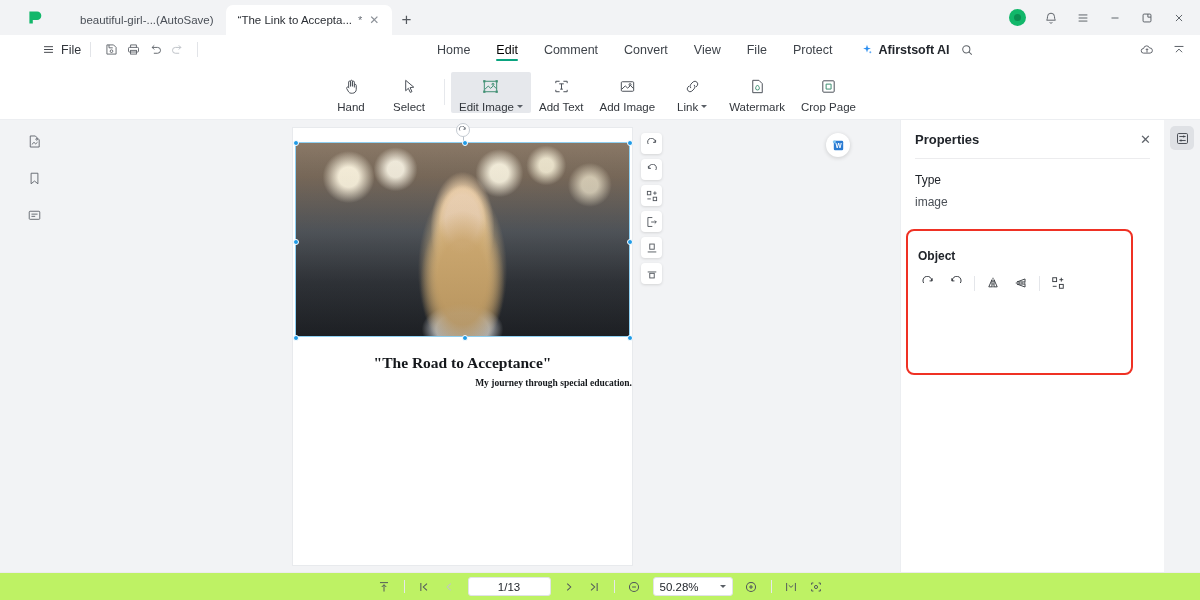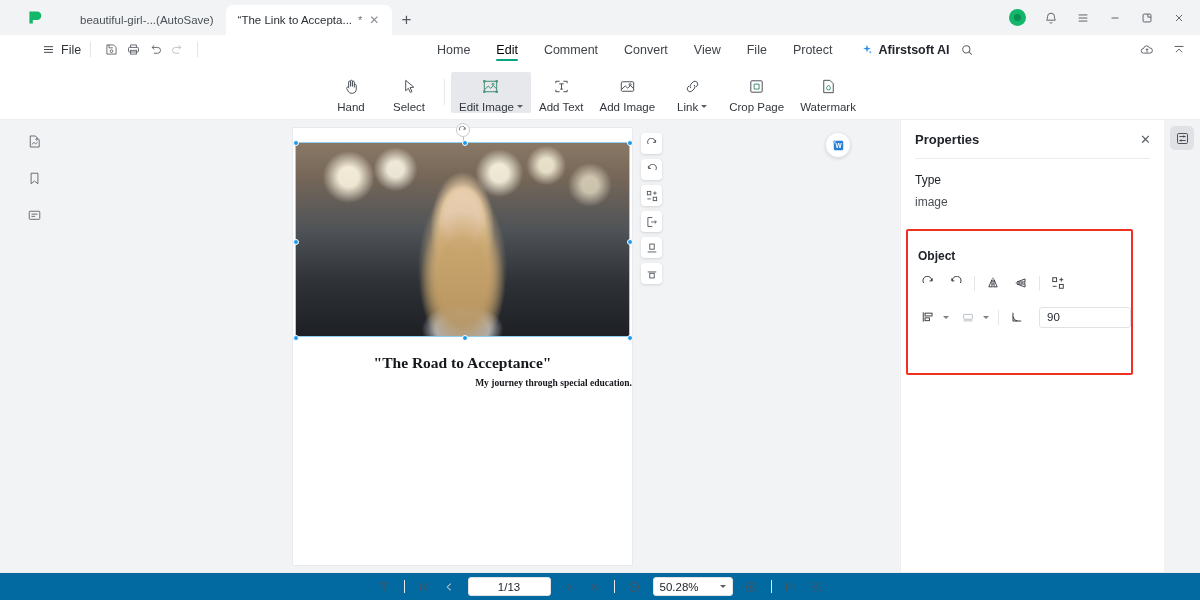--- a/index.html
+++ b/index.html
@@ -176,21 +176,21 @@
     height: 38px; display: flex; align-items: center; justify-content: space-between;
     padding: 0 13px 0 14px;
   }
   .props-title { font-size: 13px; font-weight: 700; color: #20242a; }
   .props-x { color: #5e636a; font-size: 13px; }
   .props-div { height: 1px; background: #ececee; margin: 0 14px; }
   .sec-label { font-size: 12px; font-weight: 400; color: #20242a; padding: 14px 14px 0; }
   .sec-val { font-size: 12px; color: #4a4f56; padding: 8px 14px 0; }
   .object-box {
     position: absolute; left: 5px; right: 31px; top: 109px; height: 146px;
-    border: 2px solid #ef3124; border-radius: 2px;
+    border: 2px solid #ef3124; border-radius: 8px;
   }
   .obj-title { font-size: 12px; font-weight: 700; color: #20242a; padding: 18px 0 0 10px; }
   .obj-row1 { display: flex; align-items: center; gap: 0; padding: 9px 0 0 6px; }
   .obj-row2 { display: flex; align-items: center; gap: 0; padding: 12px 0 0 6px; }
   .obj-btn { width: 28px; height: 22px; display: flex; align-items: center; justify-content: center; color: #32363c; }
   .obj-btn.dim { color: #b6bbc1; }
   .obj-sep { width: 1px; height: 15px; background: #e4e6ea; margin: 0 4px; }
   .obj-caret { width: 0; height: 0; border-left: 3px solid transparent; border-right: 3px solid transparent; border-top: 3.5px solid #7c8189; margin: 0 5px 0 1px; }
   .angle-input {
     width: 92px; height: 21px; border: 1px solid #dfe2e6; border-radius: 3px;
@@ -198,21 +198,21 @@
     display: flex; align-items: center; background: #fff;
   }
 
   
   .rightrail { position: absolute; right: 0; top: 120px; width: 36px; bottom: 28px; background: #f2f3f5; padding-top: 6px; display: flex; flex-direction: column; align-items: center; }
   .rr-btn { width: 24px; height: 24px; border-radius: 5px; background: #dfe1e5; display: flex; align-items: center; justify-content: center; color: #3f444b; }
 
   
   .statusbar {
     position: absolute; left: 0; bottom: 0; width: 1200px; height: 28px;
-    background: #0369a1; border-top: 1px solid #ececee;
+    background: #bef264; border-top: 1px solid #ececee;
     display: flex; align-items: center; justify-content: center; gap: 0;
   }
   .sb-btn { width: 25px; height: 20px; display: flex; align-items: center; justify-content: center; color: #4f545b; }
   .sb-btn.dim { color: #c0c4ca; }
   .sb-sep { width: 1px; height: 13px; background: #e6e8ea; margin: 0 7px; }
   .page-field {
     width: 83px; height: 19px; border: 1px solid #e0e3e6; border-radius: 3px;
     font-size: 11.5px; color: #22262c; display: flex; align-items: center; justify-content: center;
     margin: 0 6px; background: #fff;
   }
@@ -425,36 +425,36 @@
         </div>
         <div class="lbl">
           <span>Link</span>
           <span class="caretdown"></span>
         </div>
       </div>
 
       <div class="tool">
         <div class="ic">
           <svg width="19" height="19" viewBox="0 0 20 20" fill="none" stroke="currentColor" stroke-width="1.05">
+            <path d="M5 3.5h6.5L15 7v9.5H5z"></path>
+            <path d="M10 8.4c1.2 1.4 2 2.4 2 3.3a2 2 0 01-4 0c0-.9.8-1.9 2-3.3z" stroke="#3f8f72"></path>
+          </svg>
+        </div>
+        <div class="lbl">Watermark</div>
+      </div>
+
+      <div class="tool">
+        <div class="ic">
+          <svg width="19" height="19" viewBox="0 0 20 20" fill="none" stroke="currentColor" stroke-width="1.05">
             <rect x="4" y="4" width="12" height="12" rx="1"></rect>
             <path d="M7.5 7.5h5.2v5.2" stroke="#3f8f72"></path>
             <path d="M12.7 12.7H7.5V7.5" stroke="#3f8f72"></path>
           </svg>
         </div>
         <div class="lbl">Crop Page</div>
-      </div>
-
-      <div class="tool">
-        <div class="ic">
-          <svg width="19" height="19" viewBox="0 0 20 20" fill="none" stroke="currentColor" stroke-width="1.05">
-            <path d="M5 3.5h6.5L15 7v9.5H5z"></path>
-            <path d="M10 8.4c1.2 1.4 2 2.4 2 3.3a2 2 0 01-4 0c0-.9.8-1.9 2-3.3z" stroke="#3f8f72"></path>
-          </svg>
-        </div>
-        <div class="lbl">Watermark</div>
       </div>
 
     </div>
   </div>
 
   <div class="leftrail">
     <div class="rail-btn">
       <svg width="17" height="17" viewBox="0 0 20 20" fill="none" stroke="currentColor" stroke-width="1.05">
         <path d="M5 3.5h6L15.5 8v8.5H5z"></path>
           <path d="M6.8 13.6l2.6-2.6 2 1.8 2.2-2"></path>
@@ -591,45 +591,20 @@
         <div class="obj-sep"></div>
         <div class="obj-btn">
           <svg width="14" height="14" viewBox="0 0 16 16" fill="none" stroke="currentColor" stroke-width="1.05">
             <rect x="2" y="2" width="4.4" height="4.4"></rect>
               <rect x="9.6" y="9.6" width="4.4" height="4.4"></rect>
             <path d="M9.6 4.2h4.4M11.8 2v4.4M2 11.8h4.4"></path>
           </svg>
         </div>
       </div>
 
-      <div class="obj-row2">
-        <div class="obj-btn">
-          <svg width="14" height="14" viewBox="0 0 16 16" fill="none" stroke="currentColor" stroke-width="1.05">
-            <path d="M2.6 2.6v10.8"></path>
-              <rect x="4.6" y="3.6" width="8" height="3.2"></rect>
-              <rect x="4.6" y="9" width="5" height="3.2"></rect>
-          </svg>
-        </div>
-        <div class="obj-caret"></div>
-        <div class="obj-btn dim">
-          <svg width="14" height="14" viewBox="0 0 16 16" fill="none" stroke="currentColor" stroke-width="1.05">
-            <rect x="3" y="5" width="10" height="5.6" rx="0.6"></rect>
-              <path d="M3 12.4h10"></path>
-          </svg>
-        </div>
-        <div class="obj-caret"></div>
-        <div class="obj-sep"></div>
-        <div class="obj-btn">
-          <svg width="14" height="14" viewBox="0 0 16 16" fill="none" stroke="currentColor" stroke-width="1.1">
-            <path d="M3.4 3.2v9.4h9.4"></path>
-              <path d="M3.6 7.6A5.6 5.6 0 008.6 12.6"></path>
-          </svg>
-        </div>
-        <div class="angle-input" title="0">90</div>
-      </div>
     </div>
   </div>
 
   <div class="rightrail">
     <div class="rr-btn">
       <svg width="15" height="15" viewBox="0 0 18 18" fill="none" stroke="currentColor" stroke-width="1.1">
         <rect x="3" y="3" width="12" height="12" rx="1.4"></rect>
         <path d="M5.2 6.6h7.6M5.2 11.4h7.6"></path>
           <circle cx="10.4" cy="6.6" r="1.1" fill="currentColor" stroke="none"></circle>
           <circle cx="7.2" cy="11.4" r="1.1" fill="currentColor" stroke="none"></circle>

